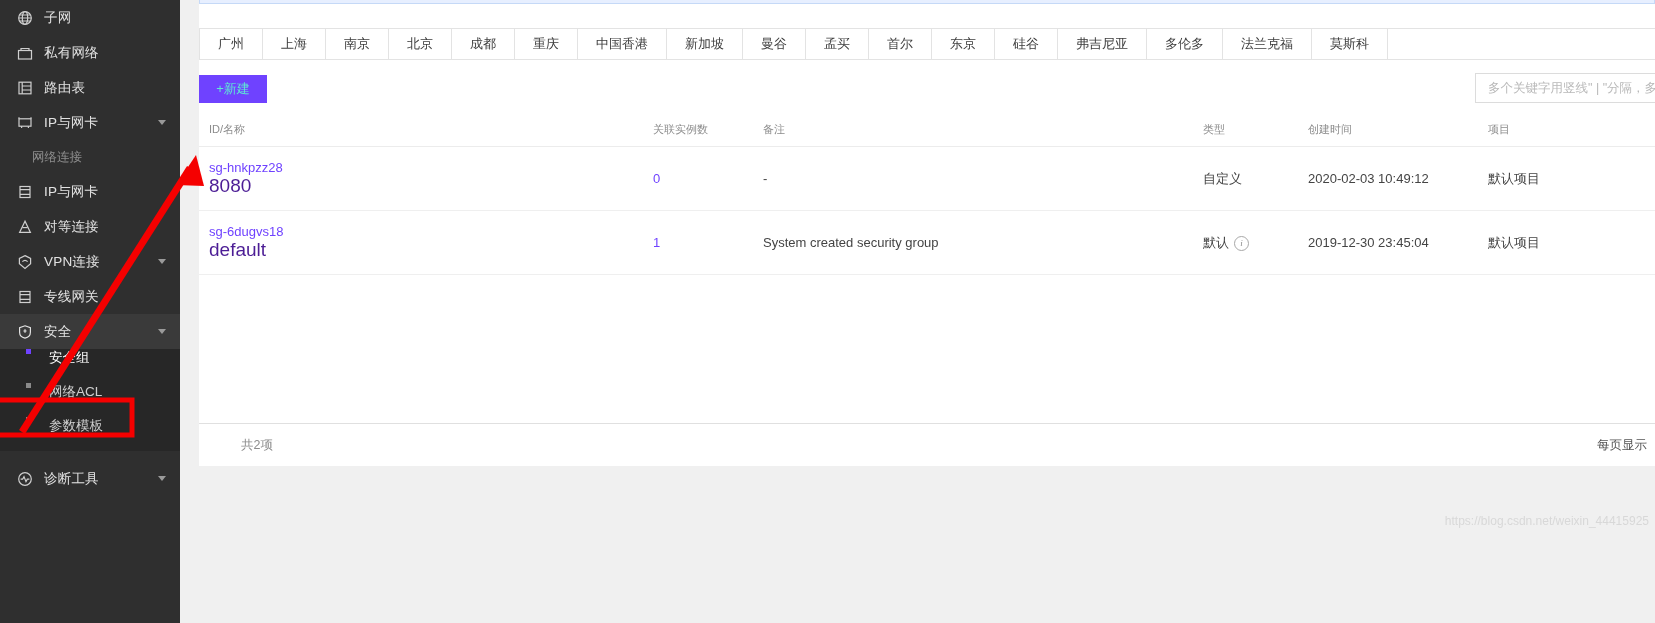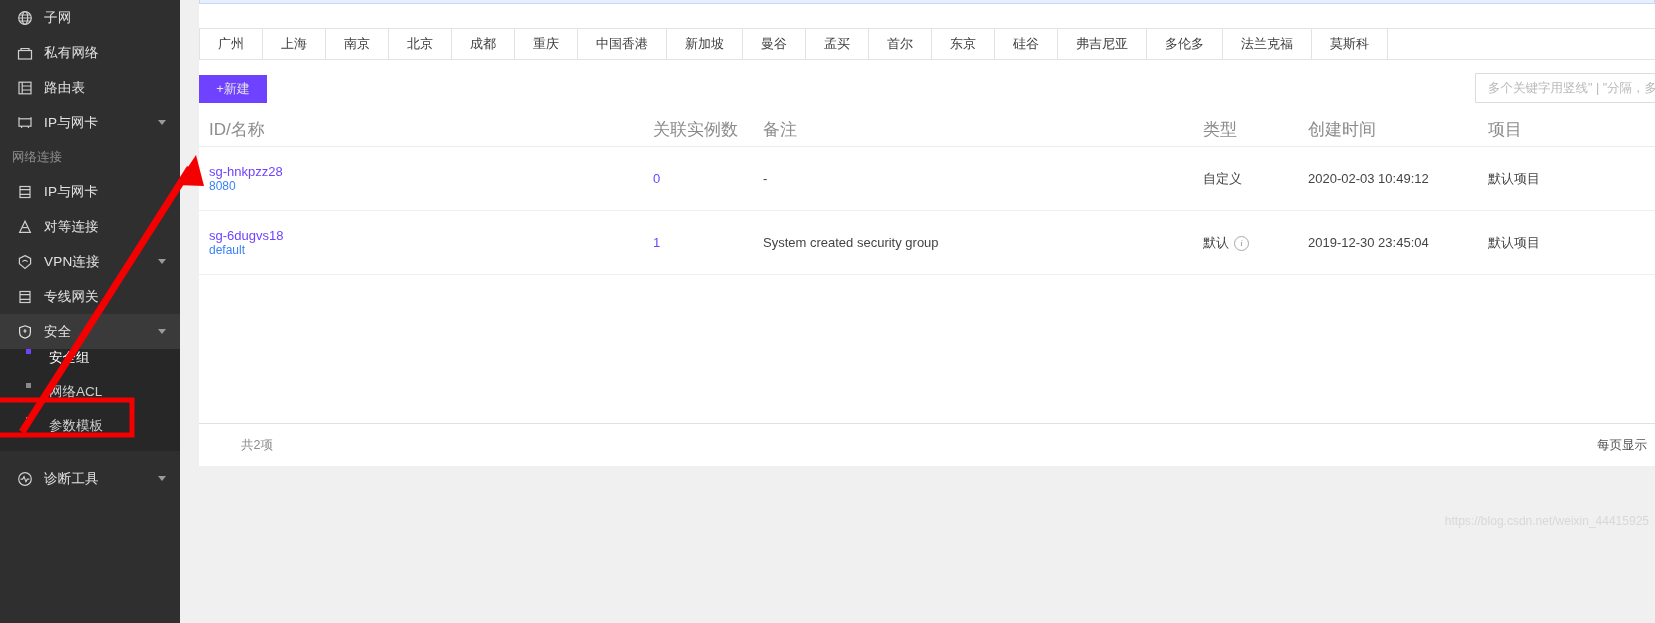--- a/index.html
+++ b/index.html
@@ -34,21 +34,21 @@
     letter-spacing:.2px;
   }
   .nav-item .caret{
     margin-left:auto;width:0;height:0;
     border-left:4px solid transparent;border-right:4px solid transparent;
     border-top:5px solid #9a9a9a;
   }
   .nav-item.expanded{background:#3a3a3a;}
   .nav-group-label{
     height:34px;display:flex;align-items:center;
-    padding:0 12px;box-sizing:border-box;
+    padding:0 32px;box-sizing:border-box;
     font-size:12.5px;color:#8e8e8e;
   }
   .subwrap{background:#272727;}
   .sub-item{
     height:34px;display:flex;align-items:flex-start;
     padding:0 20px;box-sizing:border-box;cursor:pointer;
   }
   .sub-item .dot{
     width:5px;height:5px;flex:0 0 5px;margin-right:18px;margin-left:6px;
     background:#8a8a8a;
@@ -85,21 +85,21 @@
     padding:0 18px;font-size:13px;color:#3c3c3c;
     border-right:1px solid #e3e3e3;white-space:nowrap;cursor:pointer;
   }
 
   .toolbar{
     position:absolute;left:0;right:0;top:96px;height:46px;
   }
   .btn-new{
     position:absolute;left:0;top:9px;
     height:28px;min-width:68px;padding:0 14px;
-    background:#6f42ff;color:#e5e5e5;border:none;
+    background:#6f42ff;color:#5eead4;border:none;
     font-size:13px;font-family:inherit;cursor:pointer;
     display:flex;align-items:center;justify-content:center;
     box-sizing:border-box;
   }
   .search-box{
     position:absolute;right:-80px;top:7px;
     width:260px;height:30px;
     border:1px solid #dcdcdc;background:#fff;box-sizing:border-box;
     display:flex;align-items:center;padding:0 10px;
   }
@@ -109,35 +109,35 @@
   }
   .search-box input::placeholder{color:#b9b9b9;}
 
   
   .tbl{position:absolute;left:0;right:0;top:142px;bottom:0;}
   .thead{
     display:flex;align-items:center;height:34px;
     border-bottom:1px solid #ececec;
   }
   .thead .th{
-    font-size:17px;color:#8c8c8c;box-sizing:border-box;padding:0 4px;
+    font-size:11px;color:#8c8c8c;box-sizing:border-box;padding:0 4px;
   }
   .trow{
     display:flex;align-items:center;height:63px;
     border-bottom:1px solid #efefef;
   }
   .trow .td{font-size:13px;color:#444;box-sizing:border-box;padding:0 4px;}
   .c-id{flex:0 0 450px;padding-left:10px !important;}
   .c-inst{flex:0 0 110px;}
   .c-note{flex:0 0 440px;}
   .c-type{flex:0 0 105px;}
   .c-time{flex:0 0 180px;}
   .c-proj{flex:1;}
   .id-link{color:#6f42ff;font-size:13px;display:block;cursor:pointer;}
-  .id-sub{color:#3b82f6;font-size:12px;display:block;margin-top:0;}
+  .id-sub{color:#4c1d95;font-size:19px;display:block;margin-top:0;}
   .num-link{color:#6f42ff;font-size:13px;cursor:pointer;}
   .info-ico{
     display:inline-flex;align-items:center;justify-content:center;
     width:13px;height:13px;border:1px solid #a8a8a8;border-radius:50%;
     font-size:9px;color:#8c8c8c;margin-left:5px;
     vertical-align:middle;line-height:1;font-style:italic;
     font-family:"Liberation Serif",serif;
   }
 
   .tfoot{

